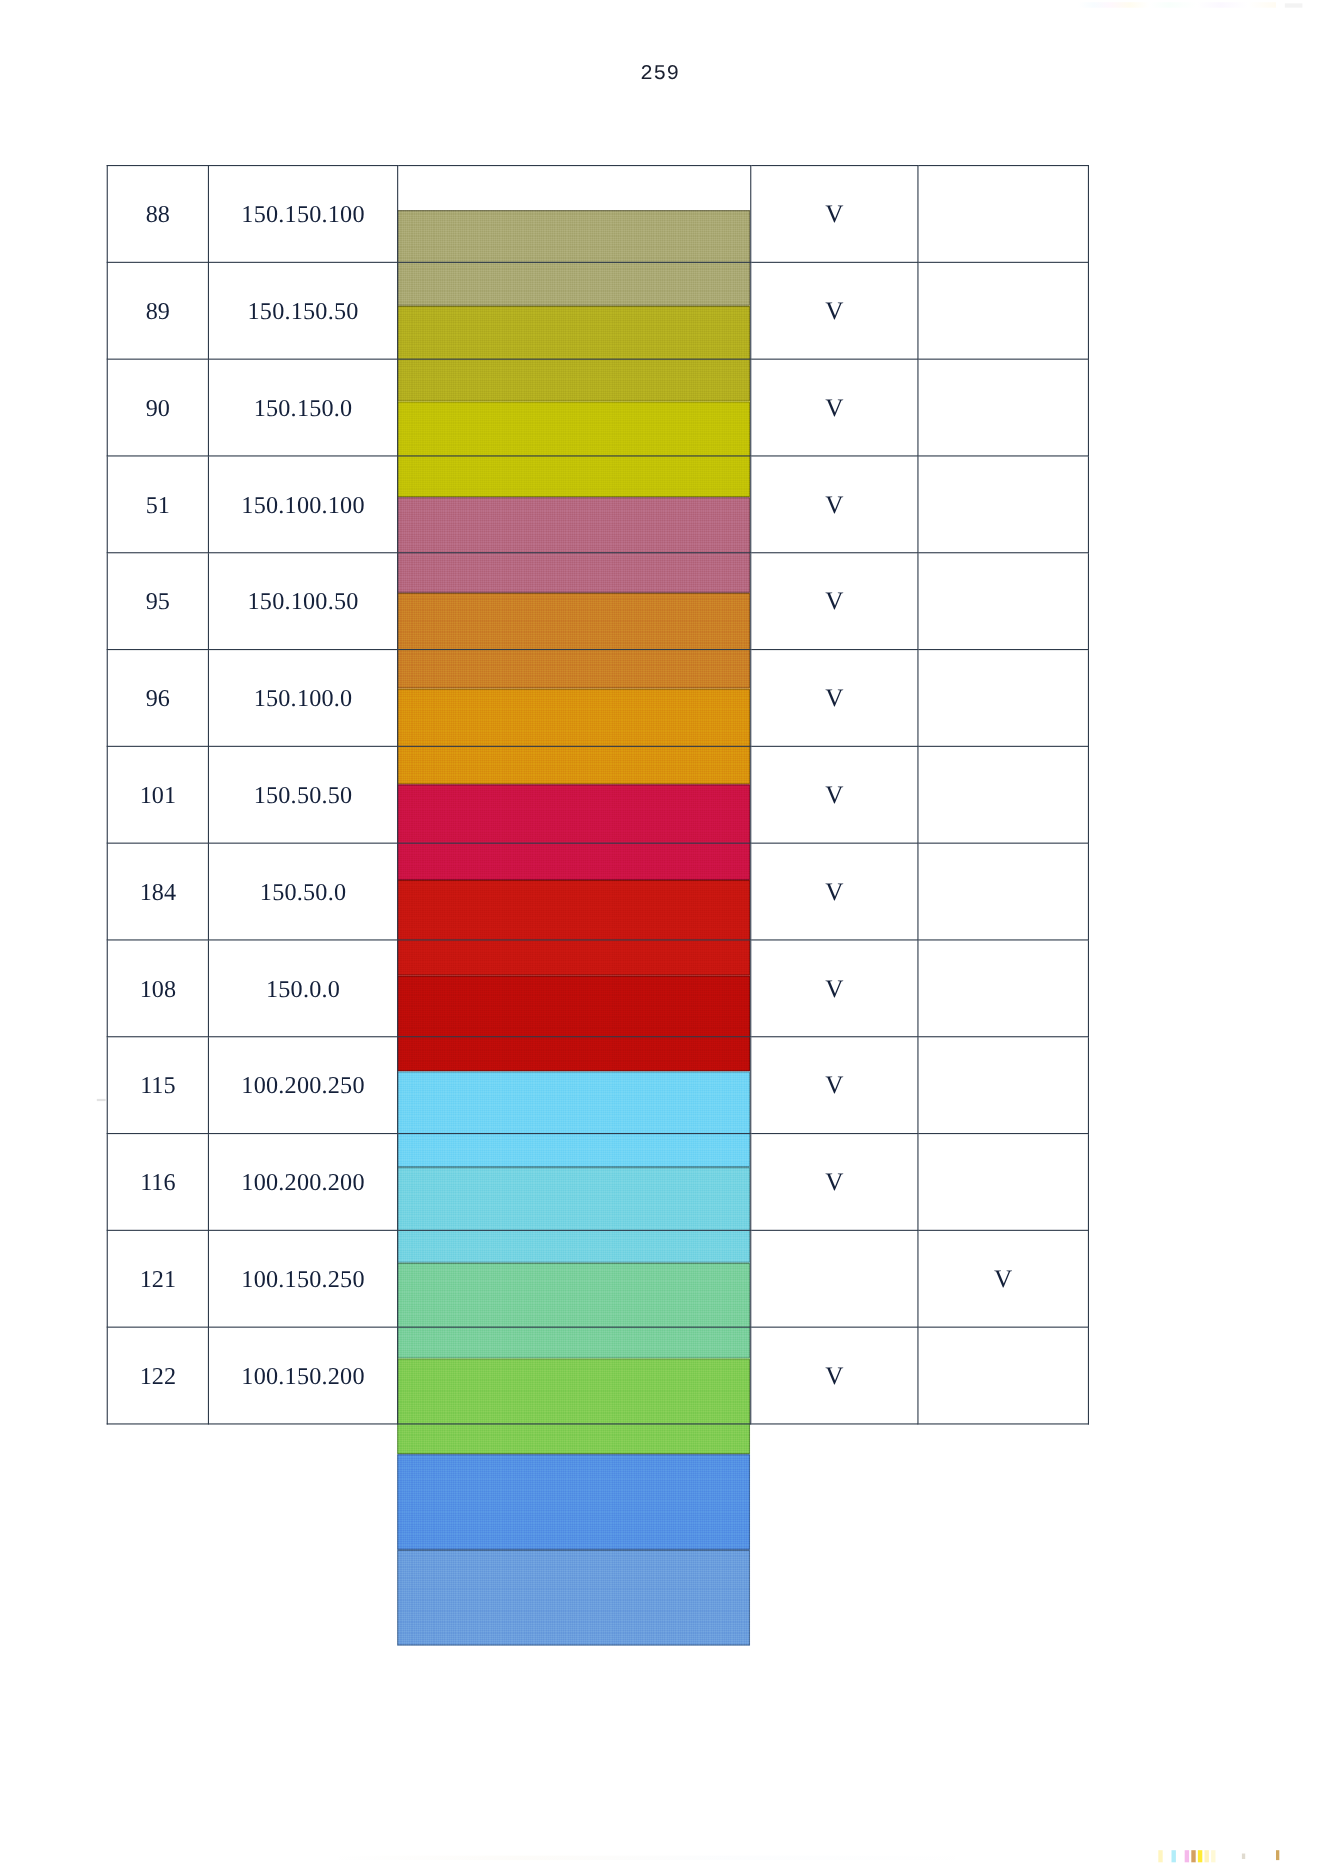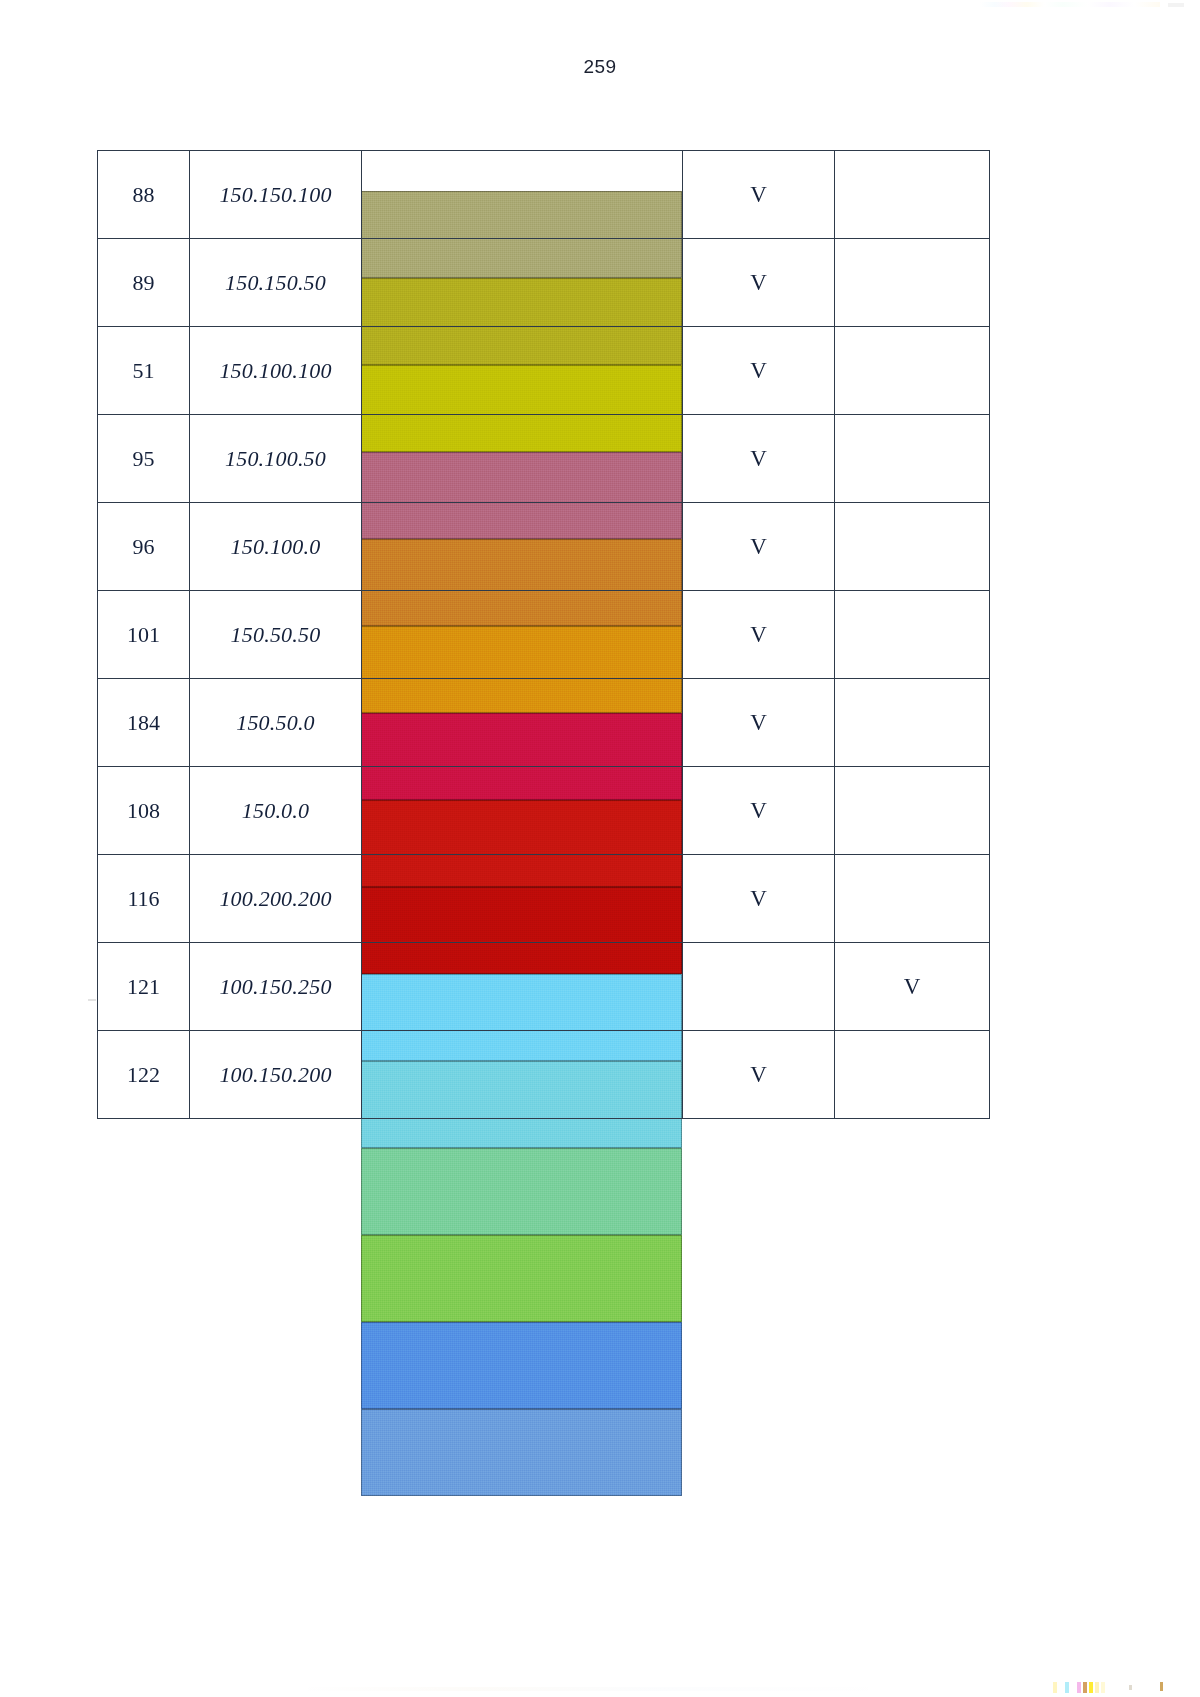--- a/index.html
+++ b/index.html
@@ -10,21 +10,21 @@
     position:relative;
     overflow:hidden;
   }
   .page{position:absolute;inset:0;}
 
   
   .page-number{
     position:absolute;
     top:56px;left:0;width:1200px;
     text-align:center;
-    font-family:Liberation Sans, sans-serif;
+    font-family:Liberation Mono, monospace;
     font-size:19px;
     color:#1a2030;
     letter-spacing:0.5px;
   }
 
   
   .artifact-top{
     position:absolute;top:2px;left:980px;width:180px;height:5px;
     opacity:.33;
     background:linear-gradient(90deg,
@@ -83,21 +83,21 @@
   col.c-index{width:92px;}
   col.c-code{width:172px;}
   col.c-swatch{width:321px;}
   col.c-v4{width:152px;}
   col.c-v5{width:155px;}
 
   
   td.cell-white{background:#ffffff;}
   td.cell-swatch{background:transparent;}
 
-  .code{letter-spacing:0.2px;font-style:italic;}
+  .code{letter-spacing:0.2px;}
   .vmark{font-size:23px;color:#14203a;font-family:"Liberation Serif",serif;}
 
   
   .band-layer{
     position:absolute;
     left:264px;            
     top:-4px;
     width:321px;
     height:1360px;
     z-index:1;
@@ -164,20 +164,27 @@
             <td class="cell-white"><span class="vmark"></span></td>
           </tr>
           <tr>
             <td class="cell-white">89</td>
             <td class="cell-white code">150.150.50</td>
             <td class="cell-swatch"></td>
             <td class="cell-white"><span class="vmark">V</span></td>
             <td class="cell-white"><span class="vmark"></span></td>
           </tr>
           <tr>
+            <td class="cell-white">90</td>
+            <td class="cell-white code">150.150.0</td>
+            <td class="cell-swatch"></td>
+            <td class="cell-white"><span class="vmark">V</span></td>
+            <td class="cell-white"><span class="vmark"></span></td>
+          </tr>
+          <tr>
             <td class="cell-white">51</td>
             <td class="cell-white code">150.100.100</td>
             <td class="cell-swatch"></td>
             <td class="cell-white"><span class="vmark">V</span></td>
             <td class="cell-white"><span class="vmark"></span></td>
           </tr>
           <tr>
             <td class="cell-white">95</td>
             <td class="cell-white code">150.100.50</td>
             <td class="cell-swatch"></td>
@@ -201,20 +208,27 @@
           <tr>
             <td class="cell-white">184</td>
             <td class="cell-white code">150.50.0</td>
             <td class="cell-swatch"></td>
             <td class="cell-white"><span class="vmark">V</span></td>
             <td class="cell-white"><span class="vmark"></span></td>
           </tr>
           <tr>
             <td class="cell-white">108</td>
             <td class="cell-white code">150.0.0</td>
+            <td class="cell-swatch"></td>
+            <td class="cell-white"><span class="vmark">V</span></td>
+            <td class="cell-white"><span class="vmark"></span></td>
+          </tr>
+          <tr>
+            <td class="cell-white">115</td>
+            <td class="cell-white code">100.200.250</td>
             <td class="cell-swatch"></td>
             <td class="cell-white"><span class="vmark">V</span></td>
             <td class="cell-white"><span class="vmark"></span></td>
           </tr>
           <tr>
             <td class="cell-white">116</td>
             <td class="cell-white code">100.200.200</td>
             <td class="cell-swatch"></td>
             <td class="cell-white"><span class="vmark">V</span></td>
             <td class="cell-white"><span class="vmark"></span></td>

